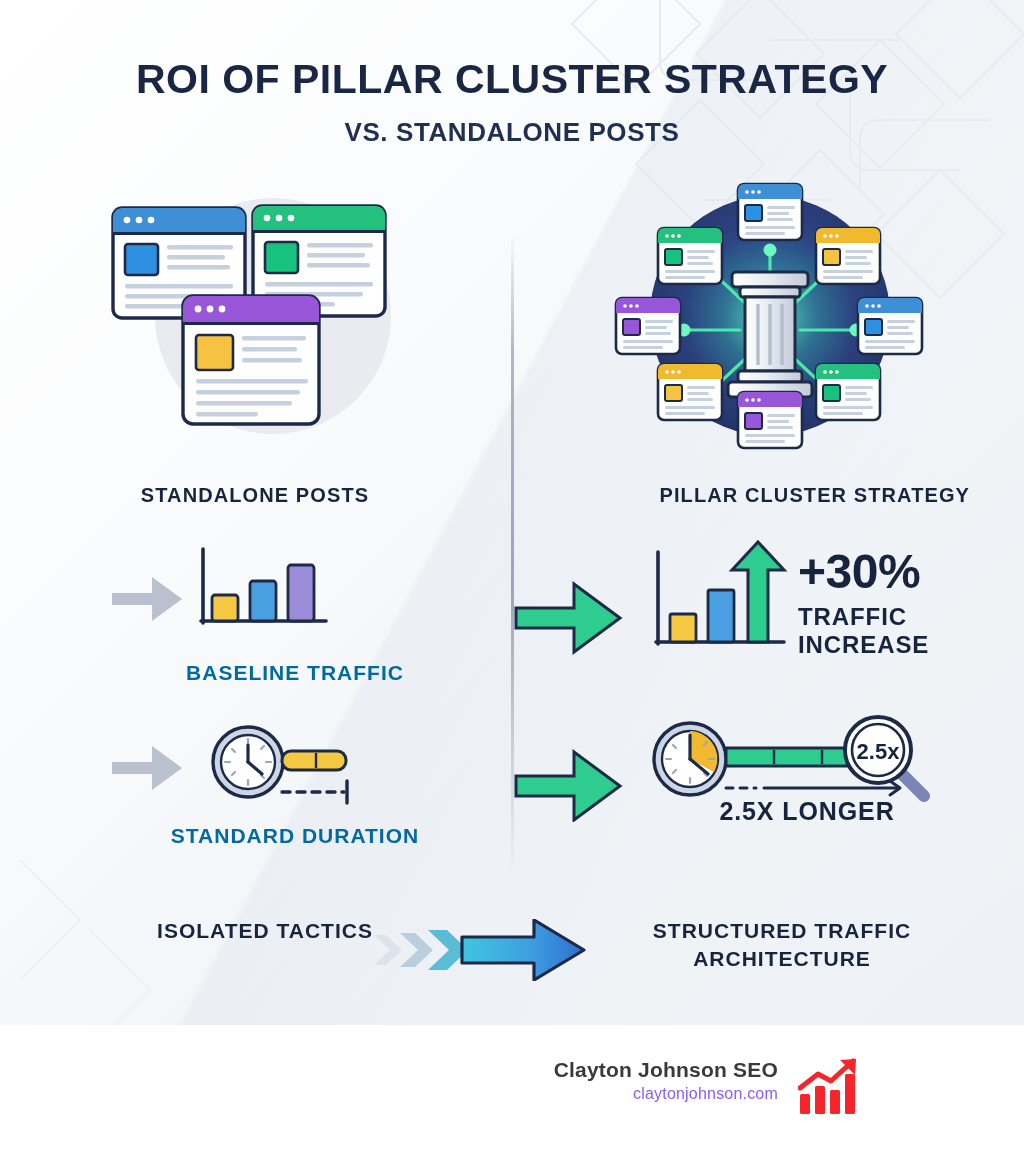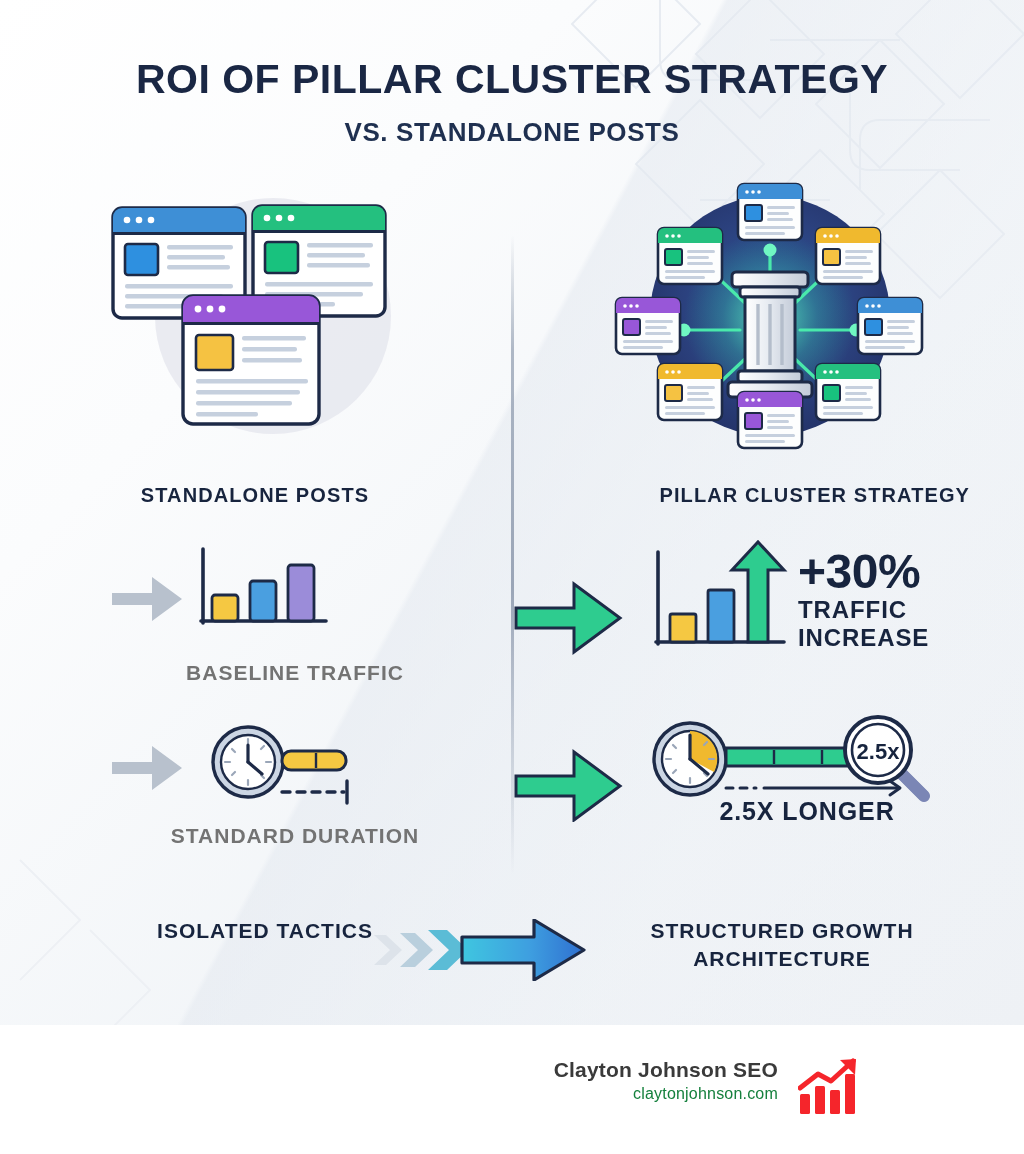--- a/index.html
+++ b/index.html
@@ -54,52 +54,53 @@
   #lbl-right { left:580px; top:468px; width:390px;text-align:right; }
 
   
   .illus { position:absolute; }
   #illus-left  { left:105px; top:196px; width:330px; height:260px; }
   #illus-right { left:600px; top:178px; width:340px; height:280px; }
 
   
   .row { position:absolute; }
   .row-label {
-    text-align:center; font-size:21px; font-weight:bold; color:#737373;
+    text-align:center; font-size:21px; font-weight:bold; color:#0369a1;
     letter-spacing:1px; line-height:1.32;
   }
   #row1-left  { left:100px; top:545px; width:390px; }
   #row1-right { left:512px; top:536px; width:460px; }
   #row2-left  { left:100px; top:718px; width:390px; }
   #row2-right { left:512px; top:712px; width:460px; }
 
   .stat-num {
     font-size:48px; font-weight:bold; color:#17243e; letter-spacing:-.5px; line-height:1;
   }
   .stat-sub {
     font-size:24px; font-weight:bold; color:#17243e; letter-spacing:.9px; line-height:1.16;
+    margin-top:7px;
   }
 
   
   #bottom-row { position:absolute; left:0; top:905px; width:1024px; height:80px;text-decoration:underline; }
   .bottom-text {
     position:absolute; font-size:21px; font-weight:bold; color:#17243e;
     letter-spacing:1px; line-height:1.35; text-align:center;
   }
   #bottom-left-text  { left:140px; top:12px; width:250px; }
   #bottom-right-text { left:592px; top:12px; width:380px; }
 
   
   .footer-inner {
     position:absolute; right:28px; top:1058px;
     display:flex; align-items:flex-start; gap:20px;
   }
   .brand { text-align:right; }
   .brand-name { font-size:21px; font-weight:bold; color:#3a3a3a; letter-spacing:.2px; }
-  .brand-url  { font-size:16px; color:#15803d; margin-top:3px; letter-spacing:.2px; }
+  .brand-url  { font-size:16px; color:#8b5cf6; margin-top:3px; letter-spacing:.2px; }
 </style>
 </head>
 <body>
 
 <div class="canvas">
 
   <div class="bg-main"></div>
 
   <svg class="bg-pattern" viewBox="0 0 1024 1025">
     <g fill="none" stroke="#e4e9f0" stroke-width="2">
@@ -504,21 +505,21 @@
           <stop offset="0%" stop-color="#3fc6e0"></stop>
           <stop offset="55%" stop-color="#3e9fe0"></stop>
           <stop offset="100%" stop-color="#2f6fd0"></stop>
         </linearGradient>
       </defs>
       <path d="M4 16 l16 15 l-16 15 h12 l16 -15 l-16 -15 z" fill="#dde3ea"></path>
       <path d="M30 14 l18 17 l-18 17 h15 l18 -17 l-18 -17 z" fill="#b9cfdd"></path>
       <path d="M58 11 l21 20 l-21 20 h19 l21 -20 l-21 -20 z" fill="#5bbcd6"></path>
       <path d="M92 18 h72 v-17 l50 30 l-50 30 v-17 h-72 z" fill="url(#arrg)" stroke="#1d2a47" stroke-width="3.2" stroke-linejoin="round"></path>
     </svg>
-    <div class="bottom-text" id="bottom-right-text">STRUCTURED GROWTH ARCHITECTURE</div>
+    <div class="bottom-text" id="bottom-right-text">STRUCTURED TRAFFIC ARCHITECTURE</div>
   </div>
 
   <div class="footer-band"></div>
   <div class="footer-inner">
     <div class="brand">
       <div class="brand-name">Clayton Johnson SEO</div>
       <div class="brand-url">claytonjohnson.com</div>
     </div>
     <svg width="62" height="58" viewBox="0 0 62 58">
       <g fill="#f5252b">

